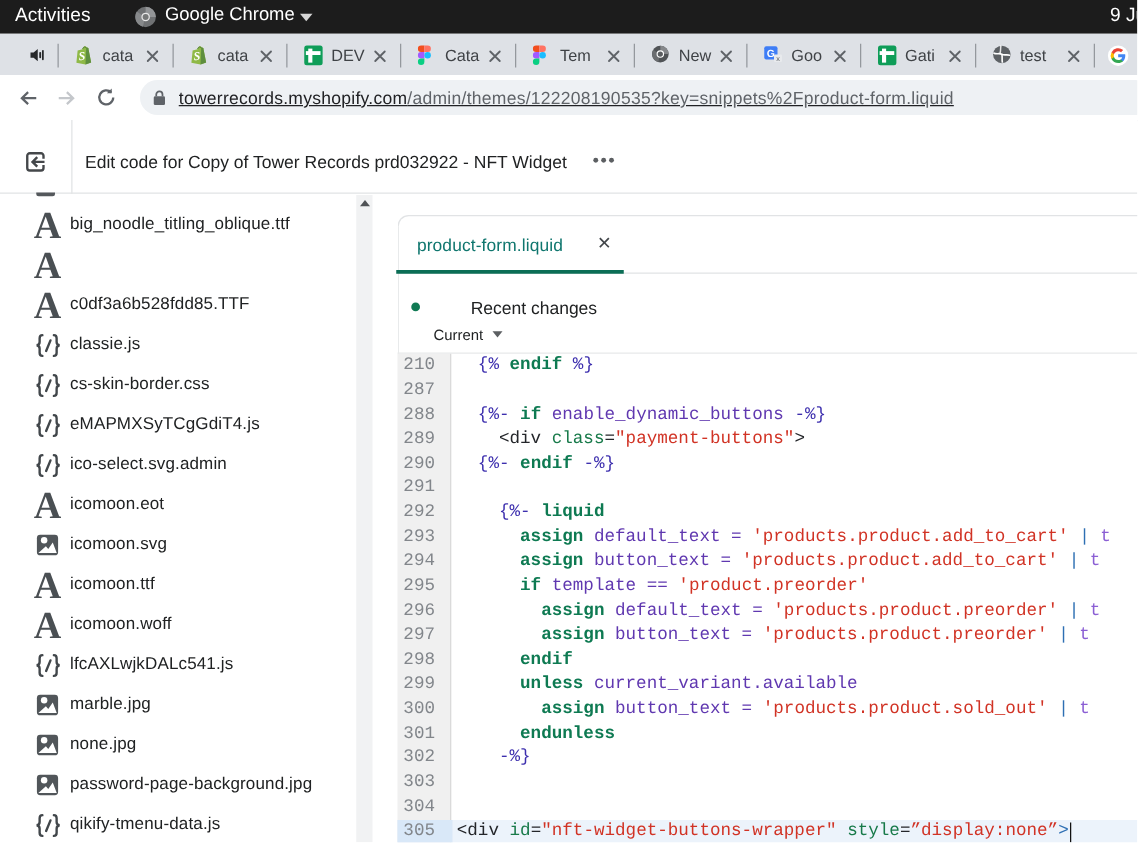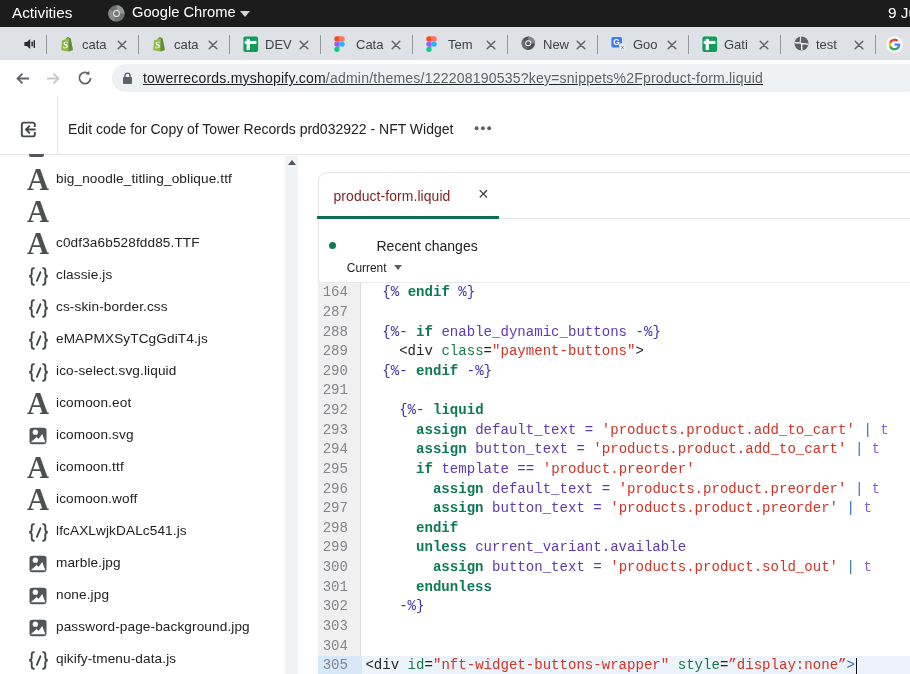--- a/index.html
+++ b/index.html
@@ -38,21 +38,21 @@
 .ficI { left:28.8px; }
 .fn { left:56px; font-size:13.6px; letter-spacing:0.12px; color:#202223; white-space:nowrap; }
 .ficA,.ficC2,.ficI,.fn { position:absolute; }
 #sidescroll { left:285px; top:156px; width:13px; height:518px; background:#f1f2f3; }
 .up { position:absolute; left:287.5px; top:160px; width:0; height:0;
   border-left:4px solid transparent; border-right:4px solid transparent; border-bottom:5px solid #505356; }
 .sliver { left:29px; top:154.2px; width:15px; height:2.4px; background:#54585c; border-radius:0 0 2px 2px; }
 
 #card { left:317.5px; top:172px; width:600px; height:502px; background:#fff;
   border:1px solid #e1e3e5; border-right:none; border-bottom:none; border-top-left-radius:9px; }
-.elbl { left:333.5px; top:188px; font-size:13.9px; letter-spacing:0.1px; color:#7f1d1d; }
+.elbl { left:333.5px; top:188px; font-size:13.9px; letter-spacing:0.1px; color:#0f766e; }
 .eclose { left:477.5px; top:186px; font-size:14px; color:#42464a; }
 .eborder { left:318px; top:218px; width:592px; height:1px; background:#e1e3e5; }
 .egreen { left:316.5px; top:216px; width:182px; height:3.2px; background:#0b6e56; }
 .rdot { left:329px; top:242px; width:7px; height:7px; border-radius:50%; background:#107a54; }
 .rt1 { left:345.5px; top:238px; font-size:14px; color:#202223;padding-left:31px; }
 .rt2 { left:346.8px; top:260.5px; font-size:11.9px; color:#202223; }
 .rcaret { left:394px; top:265px; width:0; height:0;
   border-left:4.5px solid transparent; border-right:4.5px solid transparent; border-top:5px solid #5c5f62; }
 .rborder { left:318px; top:282px; width:592px; height:1px; background:#e8e9ea; }
 .elbl,.eclose,.eborder,.egreen,.rdot,.rt1,.rt2,.rcaret,.rborder { position:absolute; }
@@ -261,21 +261,21 @@
       <path d="M5.9 1.1 C4.3 1.1 3.7 2.0 3.7 3.6 V6.5 C3.7 8.1 2.8 8.9 1.4 9.2 C2.8 9.5 3.7 10.3 3.7 11.9 V15.2 C3.7 16.8 4.3 17.7 5.9 17.7" fill="none" stroke="#42474b" stroke-width="1.9" stroke-linecap="round"></path>
       <path d="M15.1 1.1 C16.7 1.1 17.3 2.0 17.3 3.6 V6.5 C17.3 8.1 18.2 8.9 19.6 9.2 C18.2 9.5 17.3 10.3 17.3 11.9 V15.2 C17.3 16.8 16.7 17.7 15.1 17.7" fill="none" stroke="#42474b" stroke-width="1.9" stroke-linecap="round"></path>
       <path d="M8.9 13.8 L12.4 5.3" stroke="#42474b" stroke-width="1.9" stroke-linecap="round"></path>
     </svg>
     <div class="fn" style="top:331px">eMAPMXSyTCgGdiT4.js</div>
 <svg class="ficC2" style="top:362.5px" width="21" height="19" viewBox="0 0 21 19">
       <path d="M5.9 1.1 C4.3 1.1 3.7 2.0 3.7 3.6 V6.5 C3.7 8.1 2.8 8.9 1.4 9.2 C2.8 9.5 3.7 10.3 3.7 11.9 V15.2 C3.7 16.8 4.3 17.7 5.9 17.7" fill="none" stroke="#42474b" stroke-width="1.9" stroke-linecap="round"></path>
       <path d="M15.1 1.1 C16.7 1.1 17.3 2.0 17.3 3.6 V6.5 C17.3 8.1 18.2 8.9 19.6 9.2 C18.2 9.5 17.3 10.3 17.3 11.9 V15.2 C17.3 16.8 16.7 17.7 15.1 17.7" fill="none" stroke="#42474b" stroke-width="1.9" stroke-linecap="round"></path>
       <path d="M8.9 13.8 L12.4 5.3" stroke="#42474b" stroke-width="1.9" stroke-linecap="round"></path>
     </svg>
-    <div class="fn" style="top:363px">ico-select.svg.liquid</div>
+    <div class="fn" style="top:363px">ico-select.svg.admin</div>
 <div class="ficA" style="top:386.7px">A</div>
     <div class="fn" style="top:395px">icomoon.eot</div>
 <div class="ficI" style="top:427.2px">
       <svg class="fic" width="18" height="18" viewBox="0 0 18 18">
         <rect x="0.5" y="0.8" width="17" height="16.4" rx="2.7" fill="#51565a"></rect>
         <circle cx="6.3" cy="5.2" r="2.6" fill="#fff"></circle>
         <path d="M1.7 15.3 L7.7 9.9 L9.6 12.1 L13.2 7.0 L16.4 15.3 Z" fill="#fff"></path>
       </svg>
     </div>
     <div class="fn" style="top:427px">icomoon.svg</div>
@@ -329,21 +329,21 @@
   <div class="egreen"></div>
   <div class="rdot"></div>
   <div class="rt1">Recent changes</div>
   <div class="rt2">Current</div>
   <div class="rcaret"></div>
   <div class="rborder"></div>
 
   <div id="gutterbg"></div>
   <div id="activeline"></div>
   <div id="activegut"></div>
-<div class="gn" style="top:283.30px">164</div>
+<div class="gn" style="top:283.30px">210</div>
 <div class="gn" style="top:302.93px">287</div>
 <div class="gn" style="top:322.56px">288</div>
 <div class="gn" style="top:342.19px">289</div>
 <div class="gn" style="top:361.82px">290</div>
 <div class="gn" style="top:381.45px">291</div>
 <div class="gn" style="top:401.08px">292</div>
 <div class="gn" style="top:420.71px">293</div>
 <div class="gn" style="top:440.34px">294</div>
 <div class="gn" style="top:459.97px">295</div>
 <div class="gn" style="top:479.60px">296</div>

